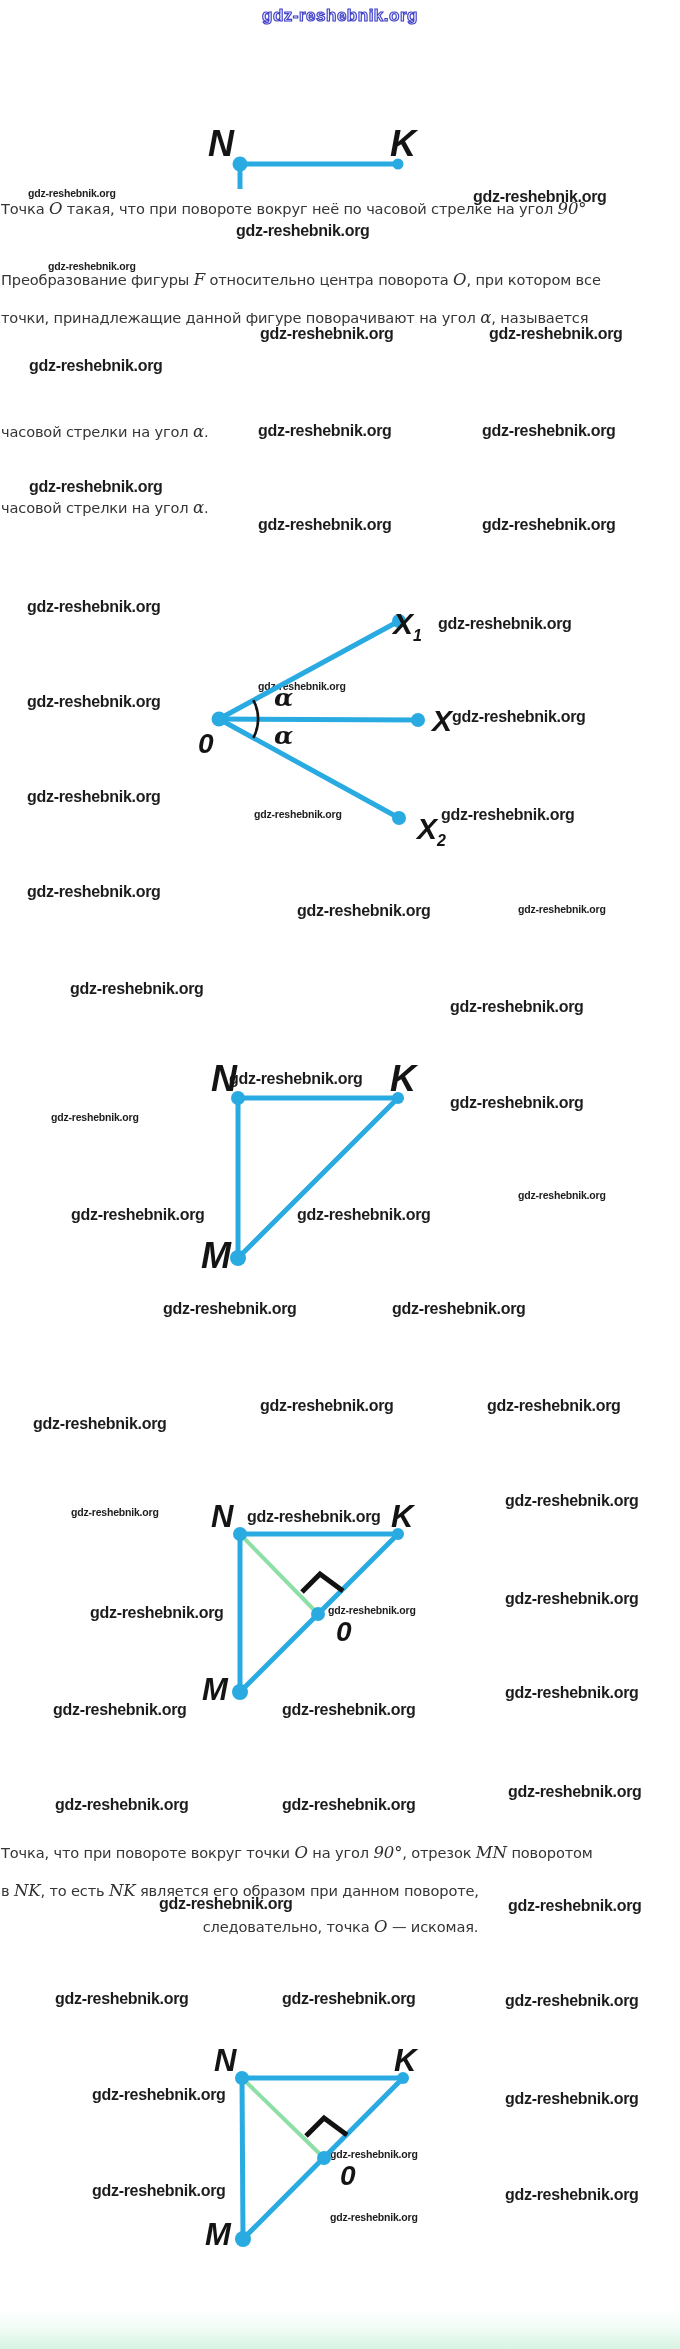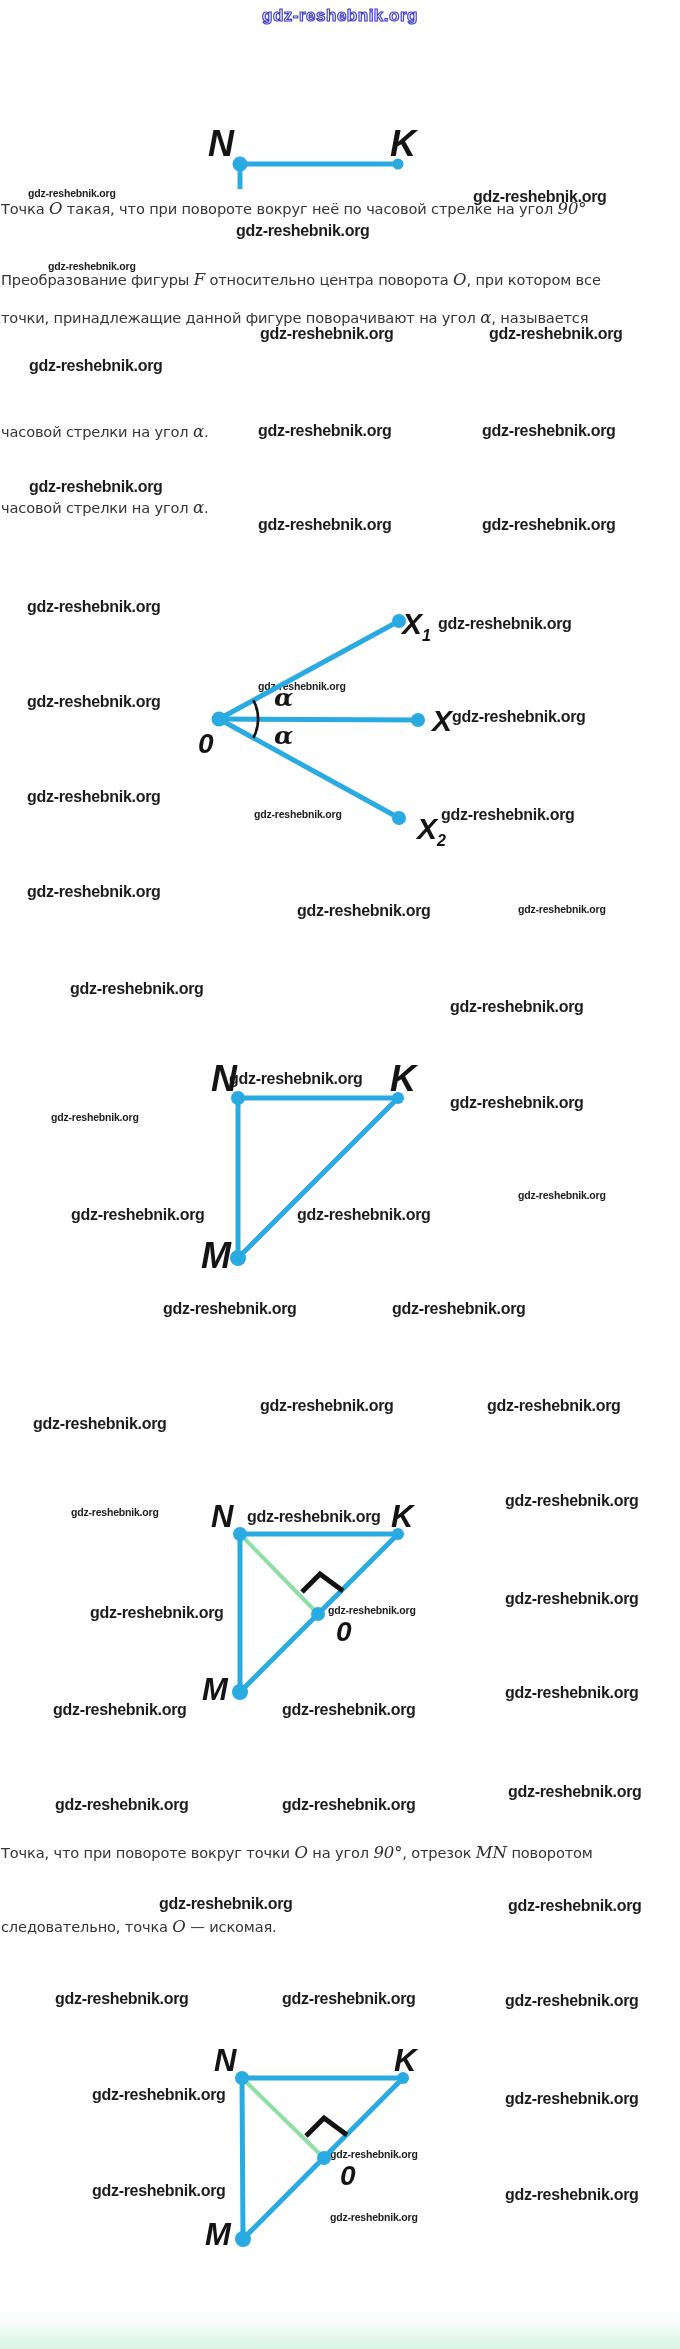--- a/index.html
+++ b/index.html
@@ -149,24 +149,25 @@
     <span class="wm wm-s" style="left: 330px; top: 2149px;">gdz-reshebnik.org</span>
     <span class="wm wm-m" style="left: 92px; top: 2182px;">gdz-reshebnik.org</span>
     <span class="wm wm-m" style="left: 505px; top: 2186px;">gdz-reshebnik.org</span>
     <span class="wm wm-s" style="left: 330px; top: 2212px;">gdz-reshebnik.org</span>
     <div class="tl" style="top: 199px;"><span class="nrm">Точка </span><span class="mth">O</span><span class="nrm"> такая, что при повороте вокруг неё по часовой стрелке на угол </span><span class="mth">90°</span></div>
     <div class="tl" style="top: 270px;"><span class="nrm">Преобразование фигуры </span><span class="mth">F</span><span class="nrm"> относительно центра поворота </span><span class="mth">O</span><span class="nrm">, при котором все</span></div>
     <div class="tl" style="top: 308px;"><span class="nrm">точки, принадлежащие данной фигуре поворачивают на угол </span><span class="mth">α</span><span class="nrm">, называется</span></div>
     <div class="tl" style="top: 422px;"><span class="nrm">часовой стрелки на угол </span><span class="mth">α</span><span class="nrm">.</span></div>
     <div class="tl" style="top: 498px;"><span class="nrm">часовой стрелки на угол </span><span class="mth">α</span><span class="nrm">.</span></div>
     <div class="tl" style="top: 1843px;"><span class="nrm">Точка, что при повороте вокруг точки </span><span class="mth">O</span><span class="nrm"> на угол </span><span class="mth">90°</span><span class="nrm">, отрезок </span><span class="mth">MN</span><span class="nrm"> поворотом</span></div>
-    <div class="tl" style="top: 1917px;"><span class="nrm">следовательно, точка </span><span class="mth">O</span><span class="nrm"> — искомая.</span></div>
+    <div class="tl" style="top: 1881px;"><span class="nrm">в </span><span class="mth">NK</span><span class="nrm">, то есть </span><span class="mth">NK</span><span class="nrm"> является его образом при данном повороте,</span></div>
+    <div class="tl" style="top: 1917px; text-align: center;"><span class="nrm">следовательно, точка </span><span class="mth">O</span><span class="nrm"> — искомая.</span></div>
     <span class="lbl lbl-xl" style="left: 208px; top: 126px;">N</span>
     <span class="lbl lbl-xl" style="left: 390px; top: 126px;">K</span>
-    <span class="lbl lbl-md" style="left: 402px; top: 609px;">X<sub class="lsub">1</sub></span>
+    <span class="lbl lbl-md" style="left: 393px; top: 609px;">X<sub class="lsub">1</sub></span>
     <span class="lbl lbl-md" style="left: 432px; top: 706px;">X</span>
     <span class="lbl lbl-md" style="left: 417px; top: 814px;">X<sub class="lsub">2</sub></span>
     <span class="lbl lbl-zero" style="left: 198px; top: 730px;">0</span>
     <span class="lbl lbl-alpha" style="left: 274px; top: 685px;">α</span>
     <span class="lbl lbl-alpha" style="left: 274px; top: 723px;">α</span>
     <span class="lbl lbl-xl" style="left: 211px; top: 1061px;">N</span>
     <span class="lbl lbl-xl" style="left: 390px; top: 1061px;">K</span>
     <span class="lbl lbl-xl" style="left: 201px; top: 1238px;">M</span>
     <span class="lbl lbl-lg" style="left: 211px; top: 1501px;">N</span>
     <span class="lbl lbl-lg" style="left: 391px; top: 1501px;">K</span>

